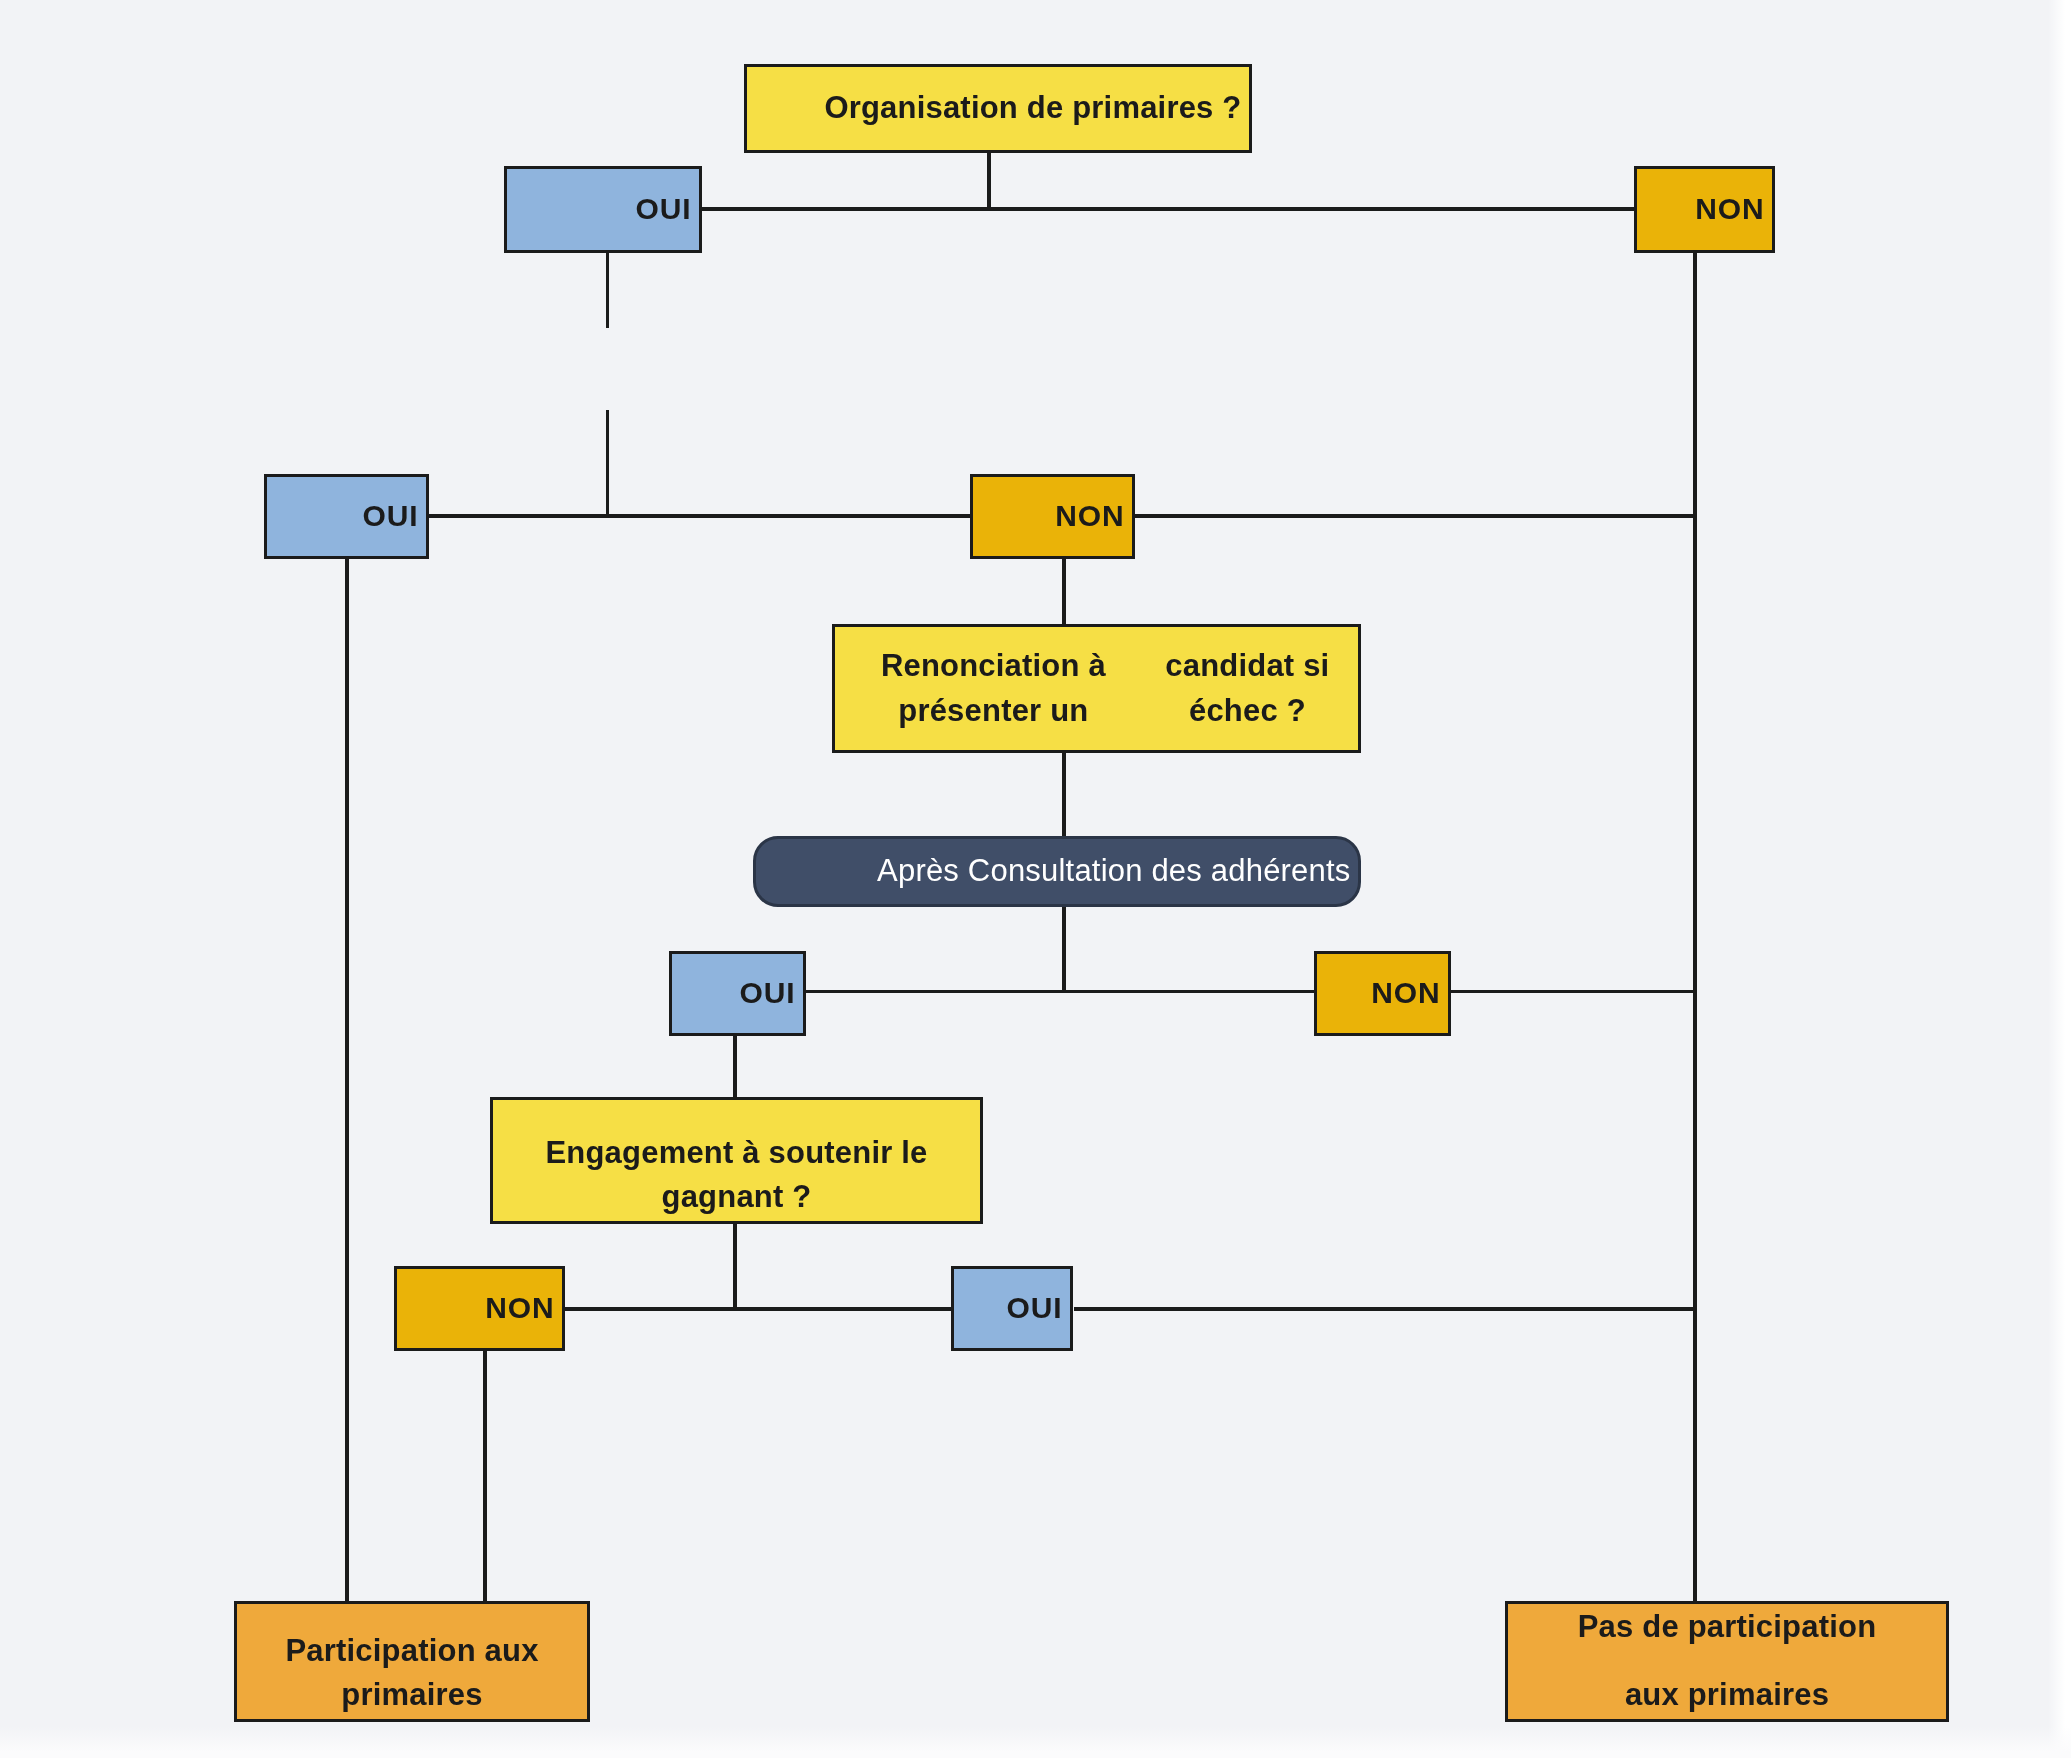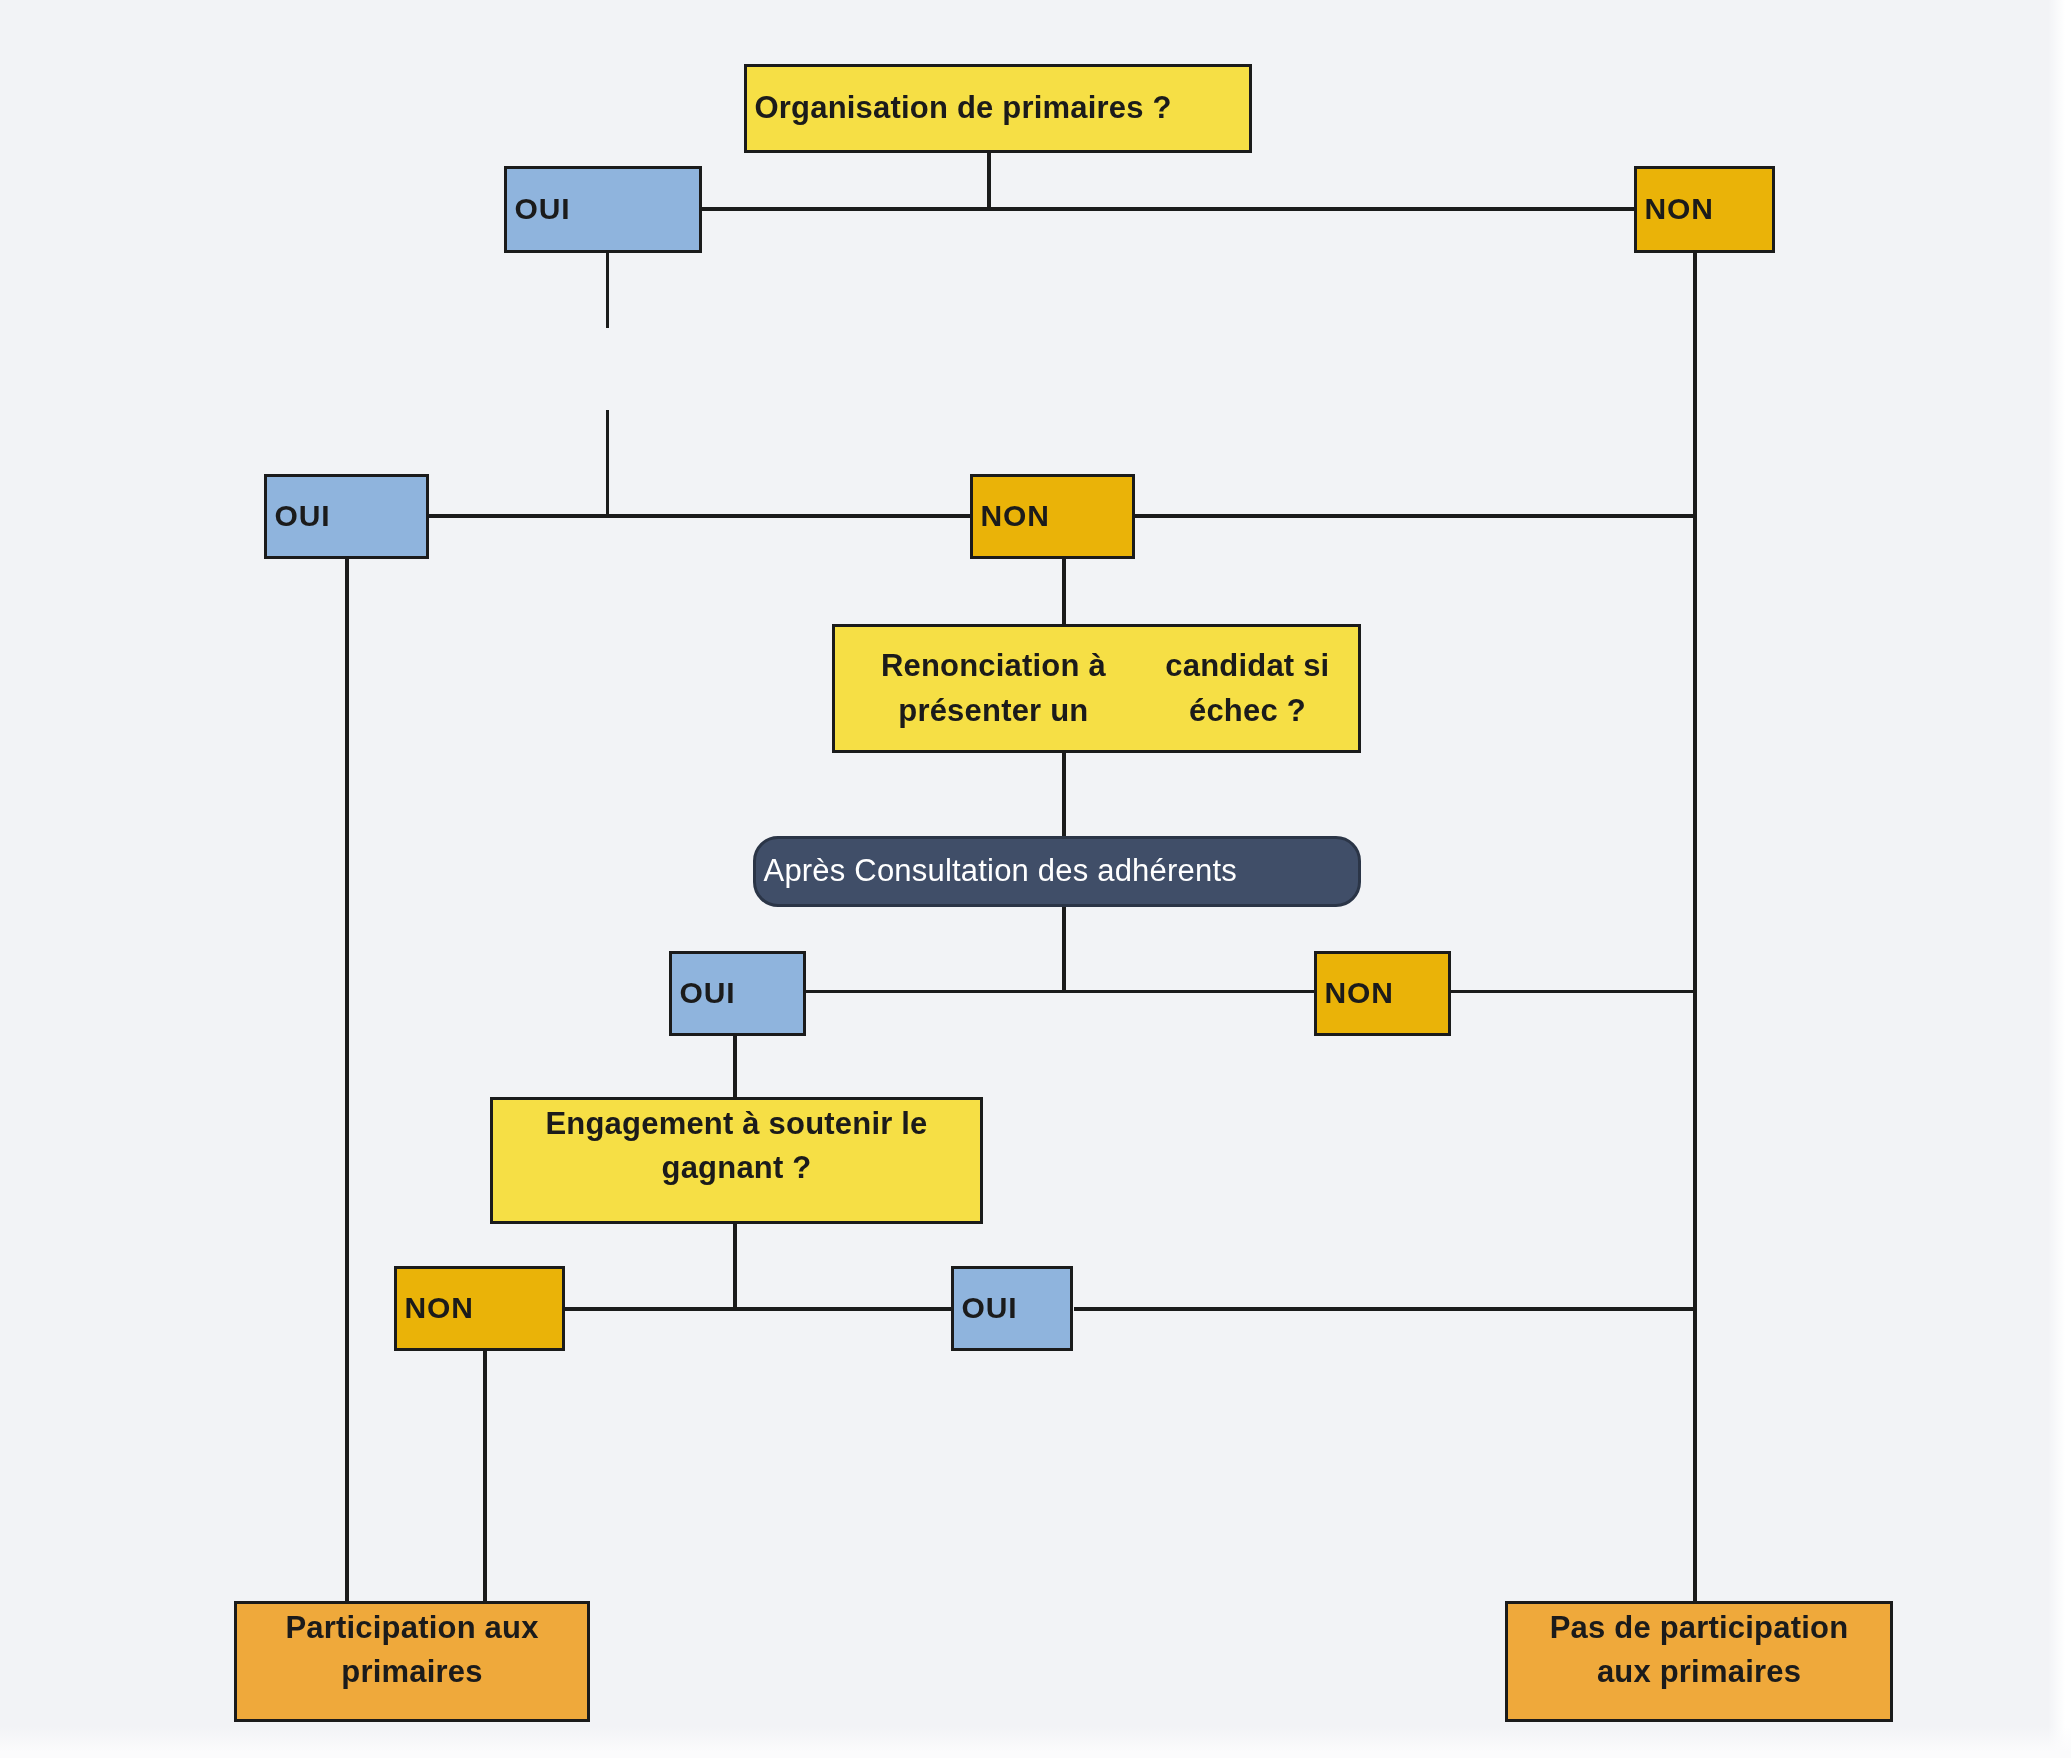--- a/index.html
+++ b/index.html
@@ -34,21 +34,21 @@
     position: absolute;
     top: 0; left: 0;
     width: 2072px; height: 1758px;
   }
   .node {
     position: absolute;
     box-sizing: border-box;
     border: 3.8px solid #1b1b1b;
     display: flex;
     align-items: center;
-    justify-content: flex-start;
+    justify-content: flex-end;
     text-align: center;
     color: #1b1b1b;
     font-weight: bold;
     letter-spacing: 0.2px;
     line-height: 1.42;
     padding: 1.9px 7.5px;
   }
   .q {
     background: #f6df45;
     font-size: 31px;
@@ -171,21 +171,21 @@
 
   <div class="node yes" style="left:951px; top:1266px; width:122px; height:85px;">
     <span>OUI</span>
   </div>
 
   <div class="node result" style="left:234px; top:1601px; width:356px; height:121px; flex-direction:column;">
     <span>Participation aux</span>
     <span>primaires</span>
   </div>
 
-  <div class="node result" style="left:1505px; top:1601px; width:388px; height:121px; flex-direction:column;">
+  <div class="node result" style="left:1505px; top:1601px; width:444px; height:121px; flex-direction:column;gap:24px;">
     <span>Pas de participation</span>
     <span>aux primaires</span>
   </div>
 
   <div id="paper-edge-right"></div>
   <div id="paper-edge-bottom"></div>
 </div>
 
 
 </body></html>

